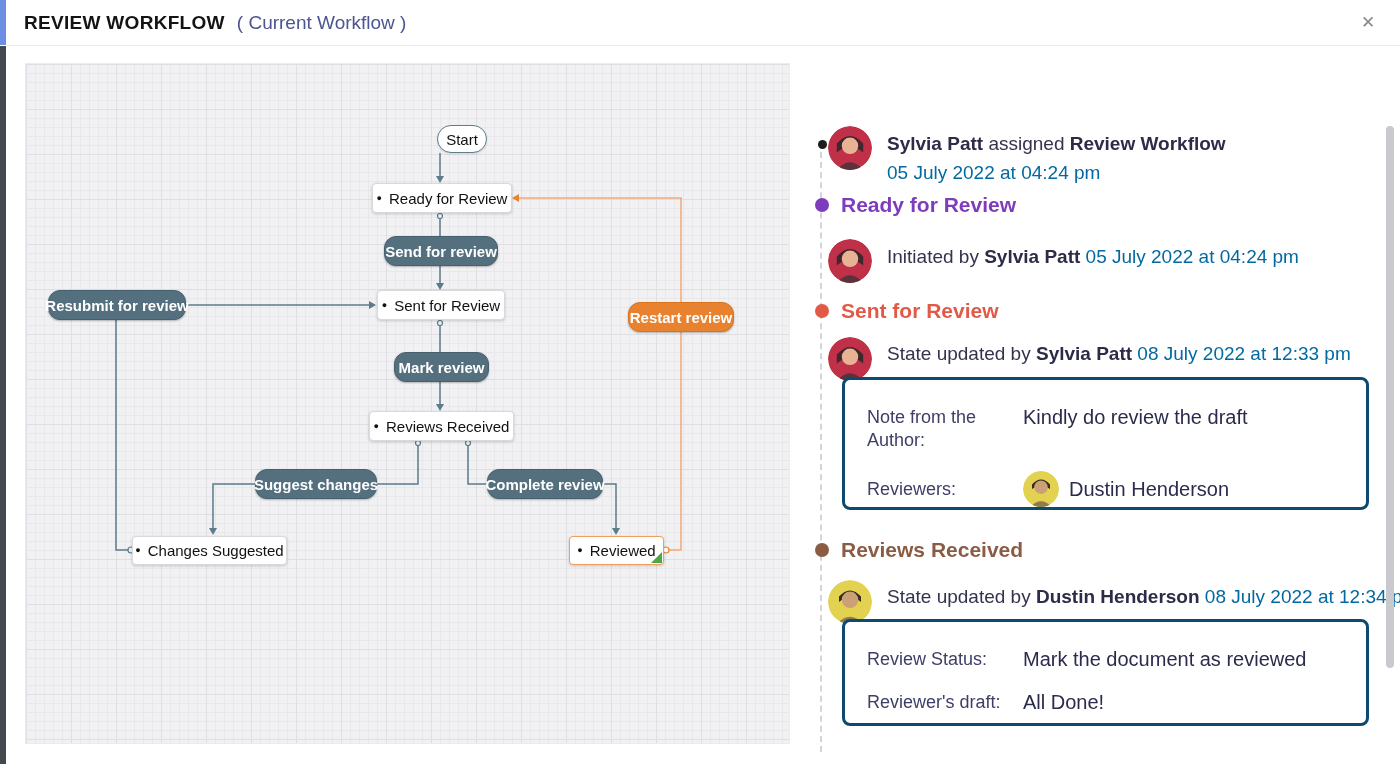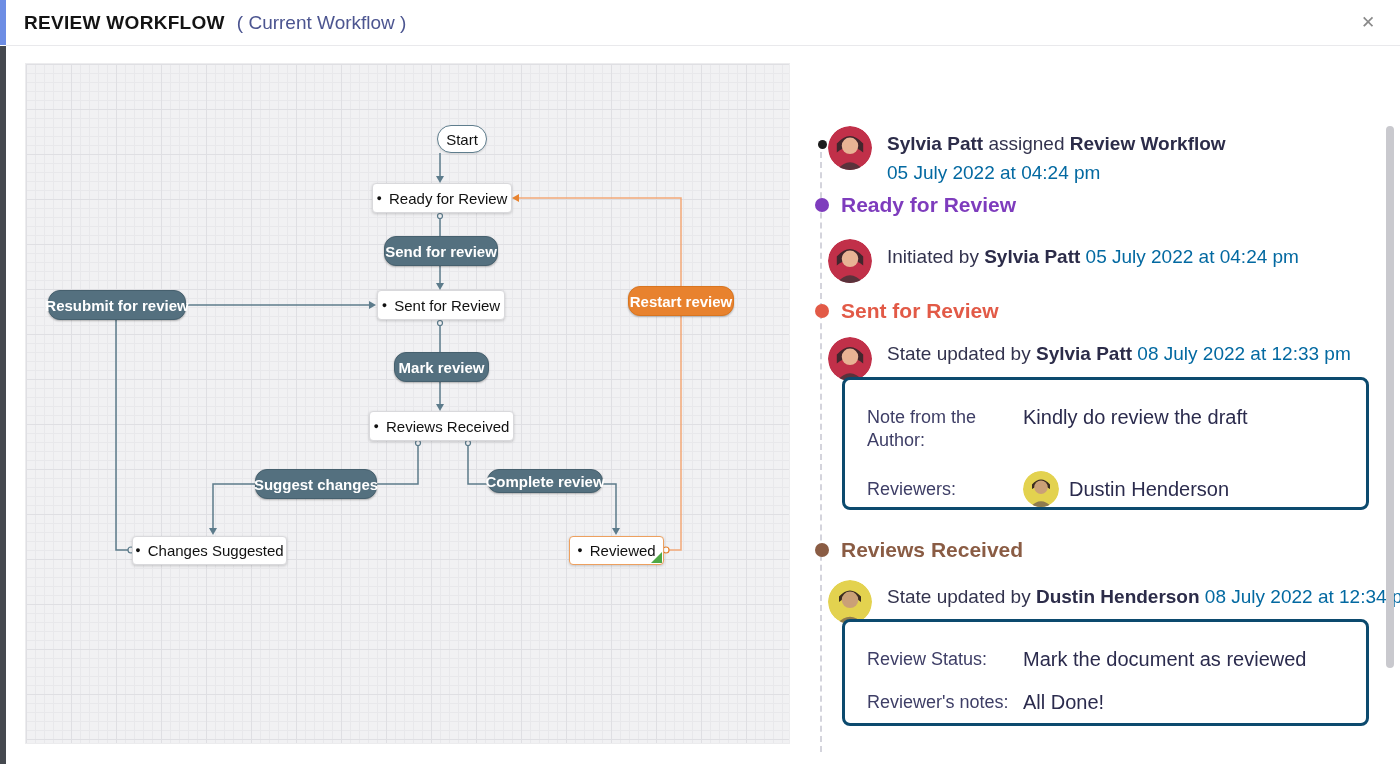--- a/index.html
+++ b/index.html
@@ -38,21 +38,21 @@
   .node .bullet { font-size:9px; margin-right:7px; color:#111; line-height:1; }
   .node-start { border:1.5px solid #5f7d8d; border-radius:15px; box-shadow:0 1px 2px rgba(0,0,0,.12); }
   .node-reviewed { border:1.5px solid #eda05f; }
   .corner-flag { position:absolute; right:1px; bottom:1px; width:0; height:0;
                  border-left:11px solid transparent; border-bottom:11px solid #4fa845; }
 
   .action { position:absolute; display:flex; align-items:center; justify-content:center;
             background:#54707f; border:1px solid #46606e; border-radius:12px; color:#fff;
             font-size:15px; font-weight:600; white-space:nowrap;
             box-shadow:0 1px 2px rgba(0,0,0,.28); }
-  .action-restart { background:#e8822e; border-color:#d9751f; }
+  .action-restart { background:#e8822e; border-color:#d9751f;margin-top:16px; }
 
   
   .history-title { position:absolute; left:816px; top:64px; font-size:24px; font-weight:700; color:#3c3c66; }
   .timeline { position:absolute; left:820px; top:152px; height:600px; border-left:2px dashed #d4d4dc; }
 
   .tdot { position:absolute; border-radius:50%; }
   .dot-first { left:818px; top:140px; width:9px; height:9px; background:#1d1d1d; }
   .dot-ready { left:815px; top:198px; width:14px; height:14px; background:#7e3cbd; }
   .dot-sent { left:815px; top:304px; width:14px; height:14px; background:#e25a47; }
   .dot-received { left:815px; top:543px; width:14px; height:14px; background:#8a5c44; }
@@ -166,21 +166,21 @@
 
     <div class="action" style="left:358px; top:172px; width:114px; height:30px;">
       <span>Send for review</span>
     </div>
     <div class="action" style="left:368px; top:288px; width:95px; height:30px;">
       <span>Mark review</span>
     </div>
     <div class="action" style="left:229px; top:405px; width:122px; height:30px;">
       <span>Suggest changes</span>
     </div>
-    <div class="action" style="left:461px; top:405px; width:116px; height:24px;">
+    <div class="action" style="left:461px; top:405px; width:116px; height:30px;">
       <span>Complete review</span>
     </div>
     <div class="action" style="left:22px; top:226px; width:138px; height:30px;">
       <span>Resubmit for review</span>
     </div>
     <div class="action action-restart" style="left:602px; top:222px; width:106px; height:30px;">
       <span>Restart review</span>
     </div>
   </div>
 
@@ -272,20 +272,20 @@
     <b>Dustin Henderson</b>
     <span class="date">08 July 2022 at 12:34 pm</span>
   </div>
 
   <div class="card card2">
     <div class="crow">
       <span class="clabel">Review Status:</span>
       <span class="cvalue">Mark the document as reviewed</span>
     </div>
     <div class="crow">
-      <span class="clabel">Reviewer's notes:</span>
+      <span class="clabel">Reviewer's draft:</span>
       <span class="cvalue">All Done!</span>
     </div>
   </div>
 
   <div class="scroll-thumb"></div>
 
 </div>
 
 </body></html>

